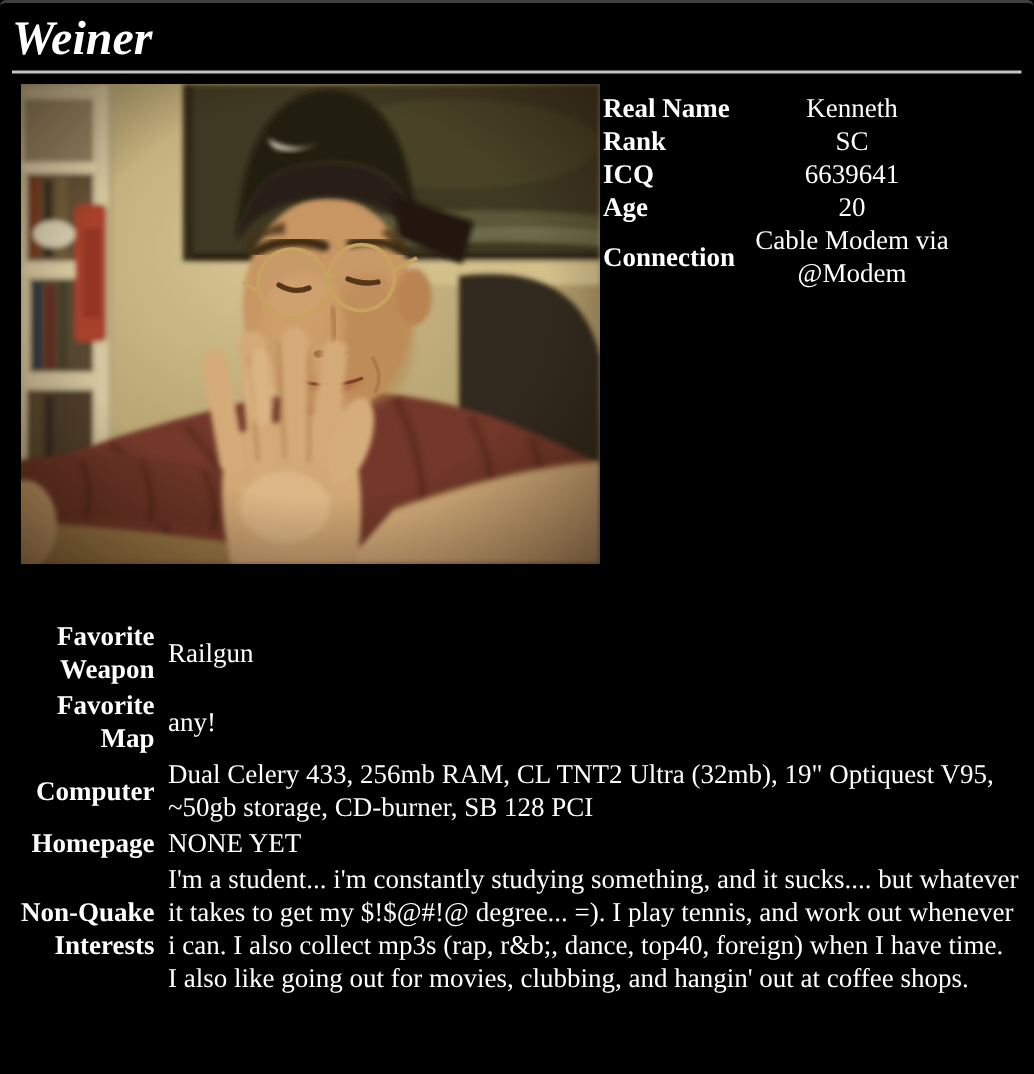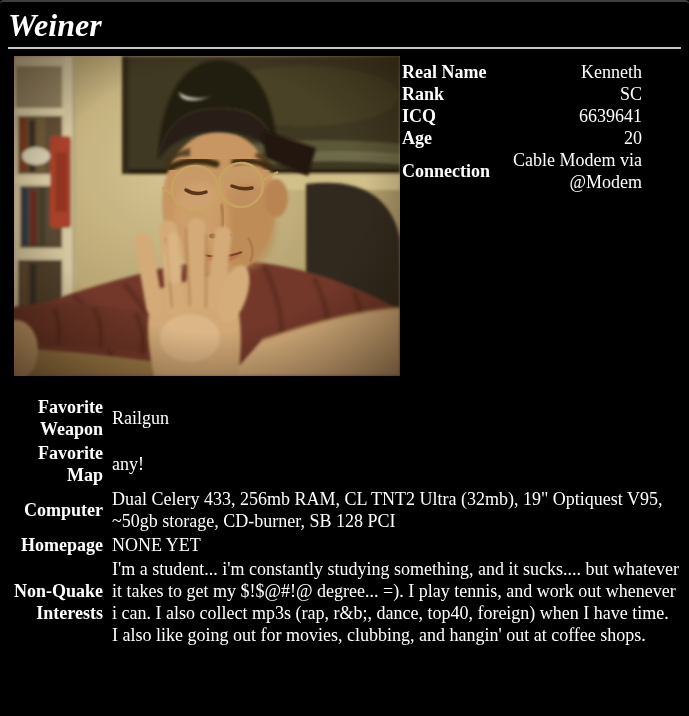--- a/index.html
+++ b/index.html
@@ -34,24 +34,24 @@
   }
   .top-section { display: flex; align-items: flex-start; }
   .photo-wrap { margin-left: 6px; width: 386px; height: 320px; flex: 0 0 auto; }
   .photo-wrap svg { display: block; }
 
   table.info { border-collapse: separate; border-spacing: 0; margin-top: 5px; }
   table.info td { padding: 0 2px; vertical-align: middle; }
   table.info td.lbl {
     width: 90px; text-align: left; font-weight: bold; white-space: nowrap; font-family: Liberation Serif, serif;
   }
-  table.info td.val { width: 152px; text-align: right; }
+  table.info td.val { width: 152px; text-align: center; }
   a.email { color: #ffff00; text-decoration: underline; }
 
-  table.details { border-collapse: separate; border-spacing: 0 2px; margin-top: 18px; }
+  table.details { border-collapse: separate; border-spacing: 0 2px; margin-top: 35px; }
   table.details td { padding: 0 2px; vertical-align: middle; }
   table.details td.lbl {
     width: 97px; text-align: right; font-weight: bold;
   }
   table.details td.val { width: 576px; text-align: left; padding-left: 7px; }
 </style>
 </head>
 <body>
 
 <div class="page">

